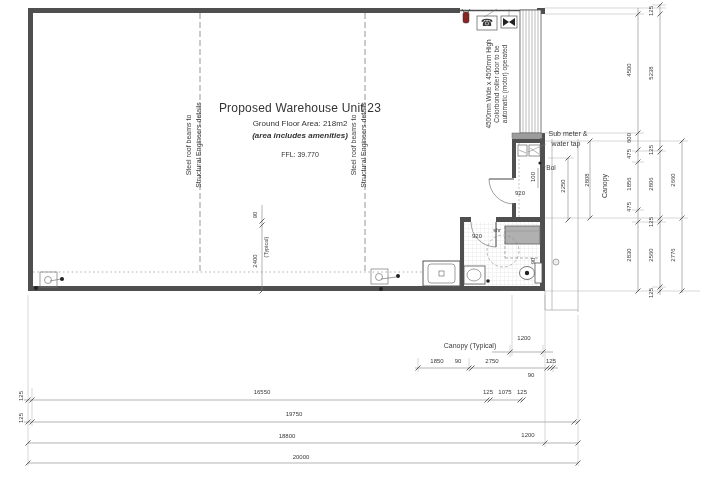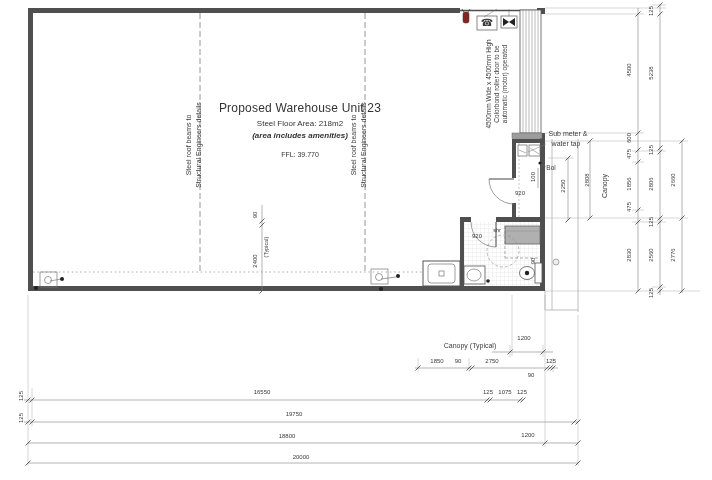--- a/index.html
+++ b/index.html
@@ -234,21 +234,21 @@
     <use href="#tk" x="28" y="443"></use>
         <use href="#tk" x="545" y="443"></use>
         <use href="#tk" x="578" y="443"></use>
     <use href="#tk" x="28" y="463"></use>
         <use href="#tk" x="578" y="463"></use>
   </g>
 </svg>
 
 <div class="title-block">
   <div class="t1">Proposed Warehouse Unit 23</div>
-  <div class="t2">Steel Floor Area: 218m2</div>
+  <div class="t2">Ground Floor Area: 218m2</div>
   <div class="t3">(area includes amenities)</div>
   <div class="t4">FFL: 39.770</div>
 </div>
 
 <div id="labels">
       <span class="lbl rot" style="left: 651px; top: 11px; font-size: 6px;">125</span>
       <span class="lbl rot" style="left: 629px; top: 70px; font-size: 6px;">4500</span>
       <span class="lbl rot" style="left: 651px; top: 73px; font-size: 6px;">5238</span>
       <span class="lbl rot" style="left: 629px; top: 138px; font-size: 6px;">600</span>
       <span class="lbl rot" style="left: 629px; top: 154px; font-size: 6px;">475</span>

